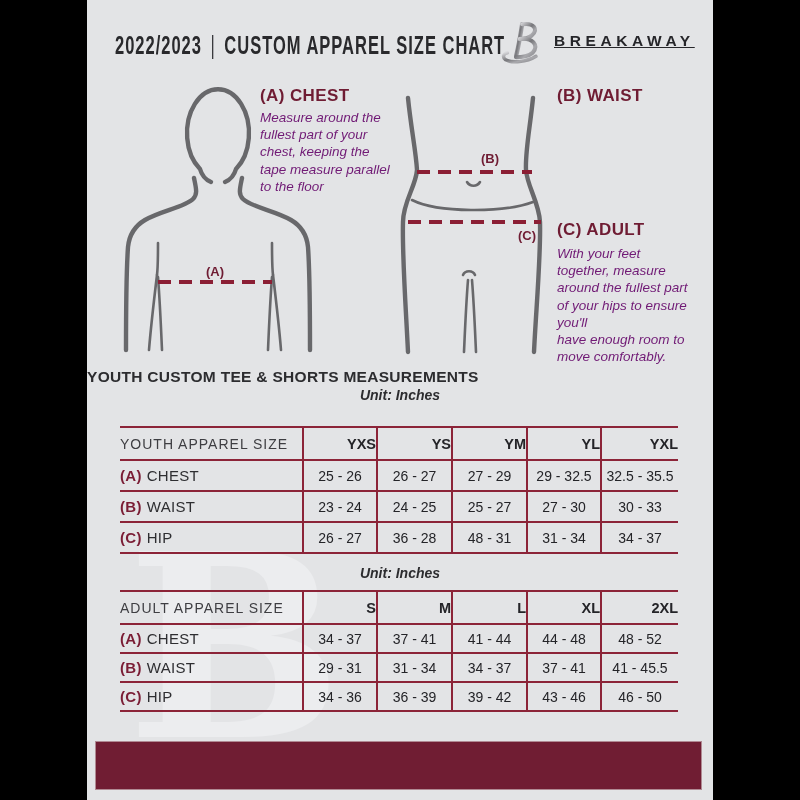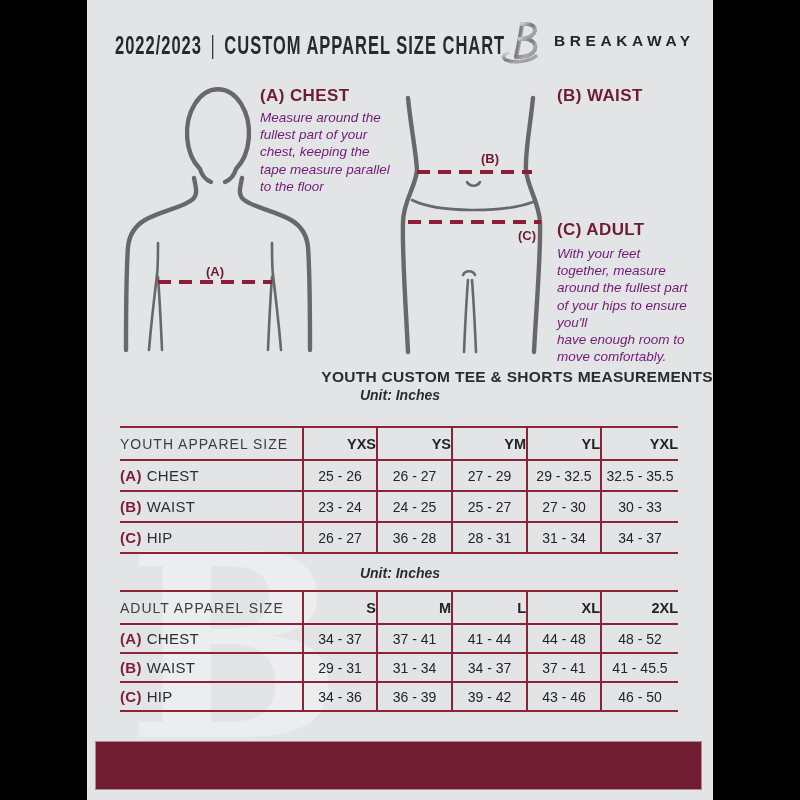--- a/index.html
+++ b/index.html
@@ -27,42 +27,42 @@
     display:flex; align-items:baseline; gap:13px;
     transform:scaleX(.66); transform-origin:left center;
     font-size:25px; font-weight:bold; letter-spacing:1.5px;
     color:#29292c; white-space:nowrap; z-index:2;
   }
   .hdr-text .pipe { font-weight:400; color:#3a3a3e; }
   .logo { position:absolute; left:410px; top:13px; width:52px; height:52px; z-index:2; }
   .brand {
     position:absolute; left:467px; top:32px;
     font-size:15.5px; font-weight:bold; letter-spacing:4.6px;
-    color:#26262a; z-index:2;
+    color:#26262a; z-index:2;text-decoration:underline;
   }
 
   
   .fig-head {
     position:absolute; font-size:17px; font-weight:bold;
     letter-spacing:.4px; color:#6f1c33; z-index:2;
   }
   .fig-body {
     position:absolute; width:138px;
     font-size:13.5px; font-style:italic; line-height:17.2px;
     color:#701a75; white-space:pre-line; z-index:2;
   }
   svg.figure { position:absolute; z-index:1; overflow:visible; }
   .outline { fill:none; stroke:#68686b; stroke-width:4.4; stroke-linecap:round; }
   .outline.thin { stroke-width:2.6; }
   .dash { stroke:#8b1e34; stroke-width:4; stroke-dasharray:13 8; fill:none; }
   .marker { font-family:"Liberation Sans",sans-serif; font-size:13px; font-weight:bold; fill:#6f1c33; }
 
   
   .sec-title {
-    position:absolute; left:0; right:0; text-align:right;
+    position:absolute; left:0; right:0; text-align:left;
     font-size:15.5px; font-weight:bold; letter-spacing:.3px; color:#2c2c2f; z-index:2;
   }
   .sec-unit {
     position:absolute; left:0; right:0; text-align:center;
     font-size:14px; font-style:italic; font-weight:bold; color:#2c2c2f; z-index:2;
   }
 
   
   table.size {
     position:absolute; left:33px; width:558px;
@@ -205,21 +205,21 @@
           <td class="val">23 - 24</td>
           <td class="val">24 - 25</td>
           <td class="val">25 - 27</td>
           <td class="val">27 - 30</td>
           <td class="val">30 - 33</td>
         </tr>
         <tr class="data-row">
           <td class="rowlabel"><span class="pfx">(C)</span>HIP</td>
           <td class="val">26 - 27</td>
           <td class="val">36 - 28</td>
-          <td class="val">28 - 31</td>
+          <td class="val">48 - 31</td>
           <td class="val">31 - 34</td>
           <td class="val">34 - 37</td>
         </tr>
       </tbody>
   </table>
 
   <div class="sec-unit" style="top:565px;">Unit: Inches</div>
 
   <table class="size" id="adult-table" style="top:590px;">
     <colgroup>

